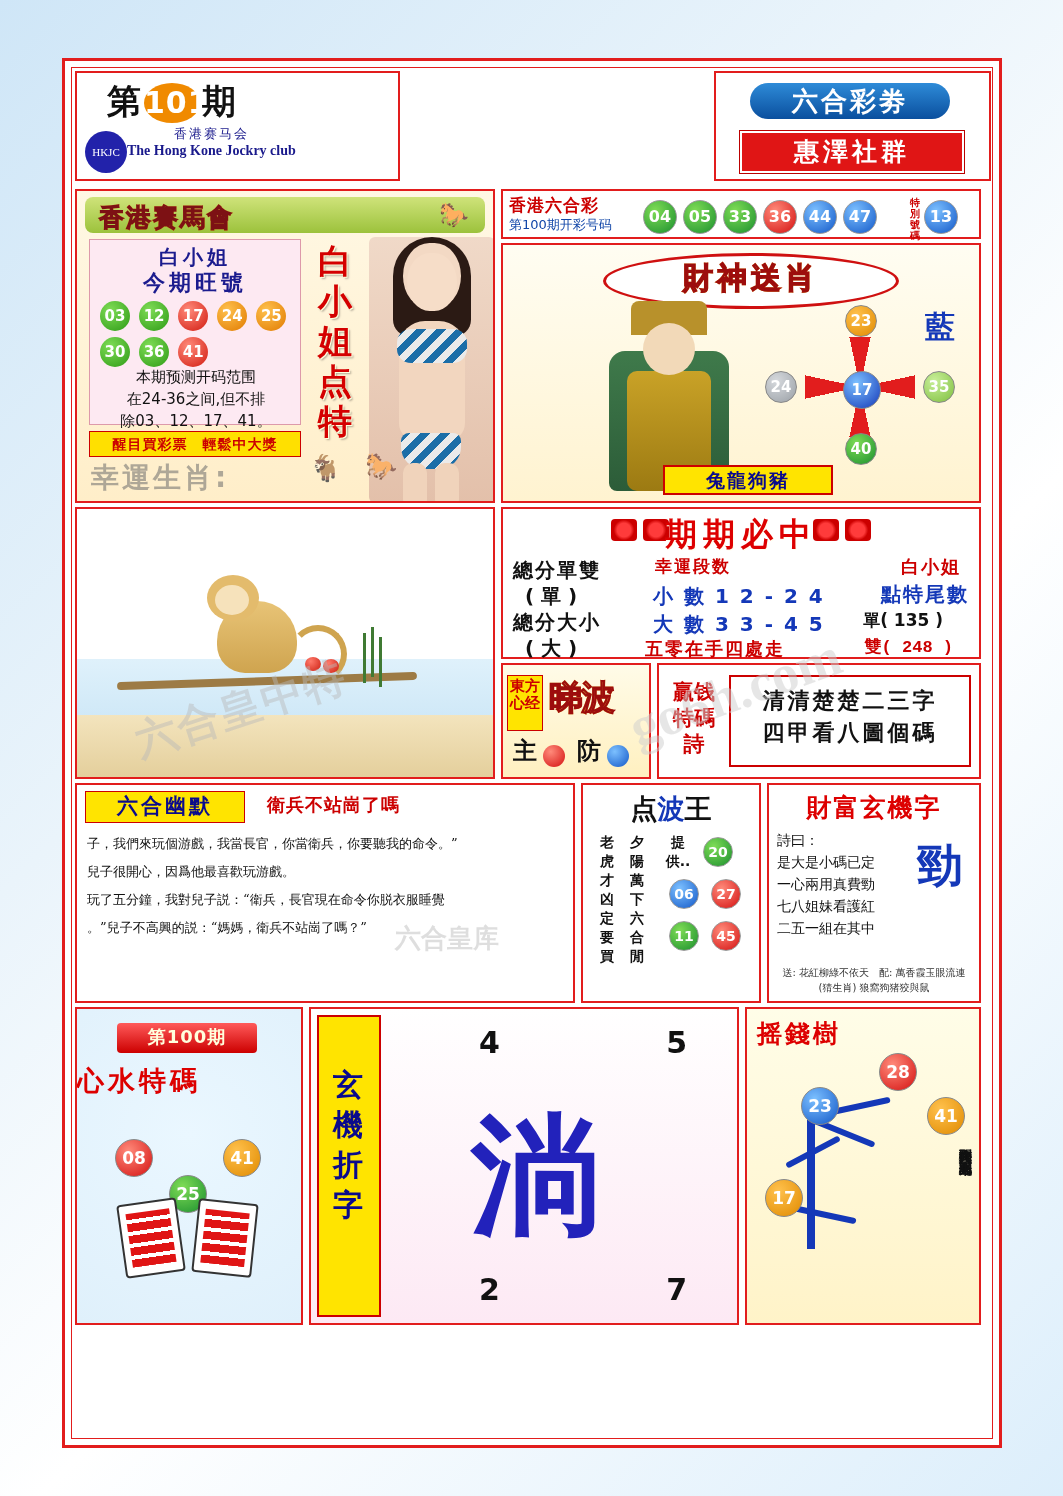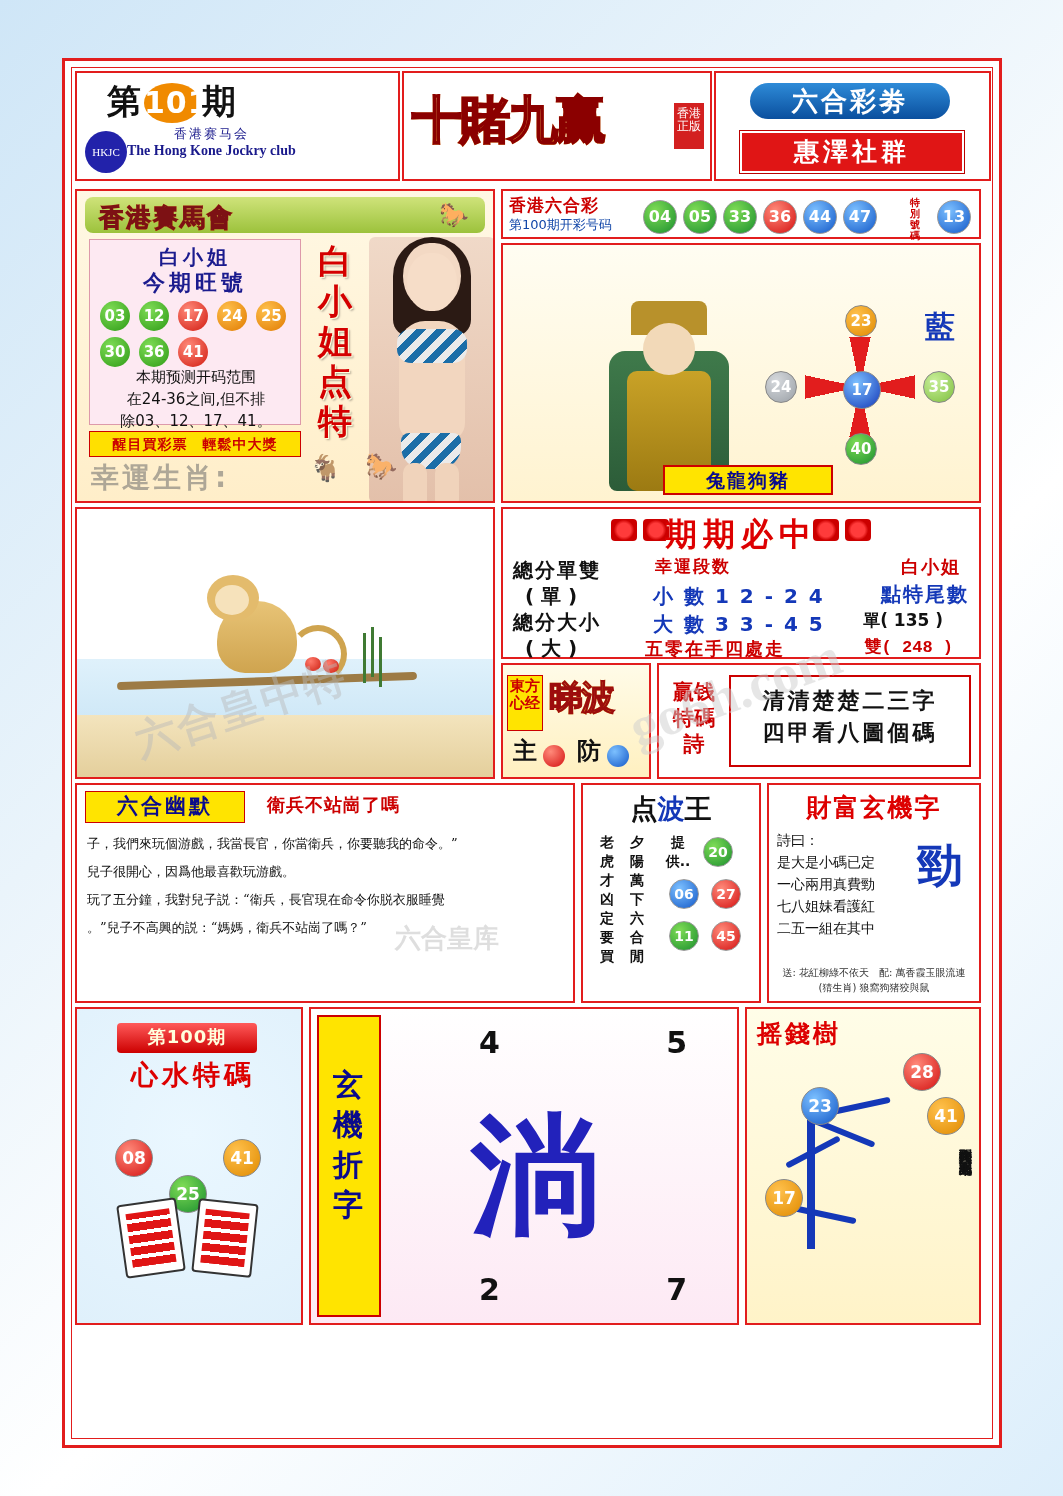--- a/index.html
+++ b/index.html
@@ -156,21 +156,21 @@
 
   .r3-right{position:absolute;left:702px;top:722px;width:214px;height:220px;border:2px solid #e21d1d;box-sizing:border-box;background:#fff;}
   .cf-t{position:absolute;left:0;right:0;top:6px;text-align:center;font-size:25px;font-weight:bold;color:#d00;letter-spacing:2px;}
   .cf-poem{position:absolute;left:8px;top:44px;font-size:14px;color:#111;line-height:22px;font-family:"DejaVu Serif","Liberation Serif",serif;}
   .cf-big{position:absolute;right:16px;top:50px;font-size:46px;font-weight:bold;color:#1438b8;}
   .cf-small{position:absolute;left:8px;right:8px;bottom:6px;font-size:10px;color:#333;line-height:15px;text-align:center;}
 
   
   .r4-left{position:absolute;left:10px;top:946px;width:228px;height:318px;border:2px solid #e21d1d;box-sizing:border-box;background:radial-gradient(circle at 50% 40%,#eaf7ff,#dff0fb);overflow:hidden;}
   .r4-ribbon{position:absolute;left:40px;top:14px;width:140px;height:30px;background:linear-gradient(#ff5a5a,#c00);border-radius:4px;color:#ffd;font-size:18px;font-weight:bold;text-align:center;line-height:28px;letter-spacing:1px;}
-  .xsh{position:absolute;left:0;right:0;top:48px;text-align:center;font-size:27px;font-weight:bold;color:#d00;letter-spacing:4px;padding-left:8px;}
+  .xsh{position:absolute;left:0;right:0;top:54px;text-align:left;font-size:27px;font-weight:bold;color:#d00;letter-spacing:4px;}
   .r4b{position:absolute;width:36px;height:36px;border-radius:50%;text-align:center;line-height:36px;font-size:17px;font-weight:bold;color:#fff;border:1px solid #888;}
   .card{position:absolute;width:56px;height:70px;background:#fff;border:2px solid #333;border-radius:4px;}
   .card .red{position:absolute;left:6px;top:8px;right:6px;bottom:8px;background:repeating-linear-gradient(0deg,#e01515 0 8px,#fff 8px 12px);}
 
   .r4-mid{position:absolute;left:244px;top:946px;width:430px;height:318px;border:2px solid #e21d1d;box-sizing:border-box;background:linear-gradient(#fff,#fde9f4);}
   .xj{position:absolute;left:6px;top:6px;width:64px;bottom:6px;background:#ffe400;border:2px solid #c00;box-sizing:border-box;
      font-size:30px;font-weight:bold;color:#0a0a8c;line-height:40px;text-align:center;padding-top:48px;letter-spacing:2px;}
   .xj-num{position:absolute;font-size:30px;font-weight:bold;color:#111;}
   .xj-big{position:absolute;left:160px;top:80px;font-size:130px;font-weight:bold;color:#2222bb;font-family:"DejaVu Serif","Liberation Serif",serif;}
 
@@ -197,24 +197,20 @@
     <div class="issue">
       <span>第</span><span class="num">101</span><span>期</span>
     </div>
     <div class="logo">HKJC</div>
     <div class="jockey">
       <div class="cn">香港赛马会</div>
       <div class="en">The Hong Kone Jockry club</div>
     </div>
   </div>
 
-  <div class="hdr-mid">
-    <div class="bigtitle"><span>十賭九贏</span></div>
-    <div class="stamp">香港正版</div>
-  </div>
 
   <div class="hdr-right">
     <div class="pill">六合彩劵</div>
     <div class="redbar">惠澤社群</div>
   </div>
 </div>
 
 <div class="grayblock"></div>
 
 <div class="r1-left">
@@ -266,24 +262,27 @@
   <div class="draw">
     <div class="lbl1">香港六合彩</div>
     <div class="lbl2">第100期开彩号码</div>
     <div class="dball" style="left:140px;background:radial-gradient(circle at 35% 30%,#7fdc56,#1a8f2e);">04</div>
     <div class="dball" style="left:180px;background:radial-gradient(circle at 35% 30%,#7fdc56,#1a8f2e);">05</div>
     <div class="dball" style="left:220px;background:radial-gradient(circle at 35% 30%,#7fdc56,#1a8f2e);">33</div>
     <div class="dball" style="left:260px;background:radial-gradient(circle at 35% 30%,#ff8a7a,#d41111);">36</div>
     <div class="dball" style="left:300px;background:radial-gradient(circle at 35% 30%,#7cc0ff,#1358c8);">44</div>
     <div class="dball" style="left:340px;background:radial-gradient(circle at 35% 30%,#7cc0ff,#1358c8);">47</div>
     <div class="dsep">特別號碼</div>
-    <div class="dball" style="right:8px;background:radial-gradient(circle at 35% 30%,#7cc0ff,#1358c8);margin-left:31px;">13</div>
+    <div class="dball" style="right:21px;background:radial-gradient(circle at 35% 30%,#7cc0ff,#1358c8);margin-left:31px;">13</div>
   </div>
 
   <div class="shen">
+    <div class="shen-oval">
+          <span>財神送肖</span>
+        </div>
     <div class="god">
       <div class="robe"></div>
       <div class="robe2"></div>
       <div class="hat"></div>
       <div class="head2"></div>
     </div>
     <div class="compass">
       <div class="star"></div>
       <div class="blue-ch">藍</div>
       <div class="cnum" style="left:102px;top:4px;background:radial-gradient(circle at 35% 30%,#ffc14d,#e08a00);">23</div>
@@ -418,21 +417,21 @@
   <div class="xj-big">淌</div>
 </div>
 
 <div class="r4-right">
   <div class="yqs">摇錢樹</div>
   <div class="tree"></div>
   <div class="tb" style="left:36px;top:140px;width:60px;height:6px;transform:rotate(-28deg);"></div>
   <div class="tb" style="left:60px;top:120px;width:70px;height:6px;transform:rotate(22deg);"></div>
   <div class="tb" style="left:64px;top:96px;width:80px;height:6px;transform:rotate(-12deg);"></div>
   <div class="tb" style="left:20px;top:200px;width:90px;height:6px;transform:rotate(12deg);"></div>
-  <div class="tnum" style="left:132px;top:44px;background:radial-gradient(circle at 35% 30%,#ff8a7a,#d41111);margin-left:24px;">28</div>
+  <div class="tnum" style="left:132px;top:44px;background:radial-gradient(circle at 35% 30%,#ff8a7a,#d41111);">28</div>
   <div class="tnum" style="left:54px;top:78px;background:radial-gradient(circle at 35% 30%,#7cc0ff,#1358c8);">23</div>
   <div class="tnum" style="right:14px;top:88px;background:radial-gradient(circle at 35% 30%,#ffc14d,#e08a00);">41</div>
   <div class="tnum" style="left:18px;top:170px;background:radial-gradient(circle at 35% 30%,#ffc14d,#e08a00);">17</div>
   <div class="vtxt">先後門六齊齊到　十九出彩間單來</div>
 </div>
 
 <div class="wm2">go6h.com</div>
 <div class="wm3">六合皇库</div>
 
 </div>

